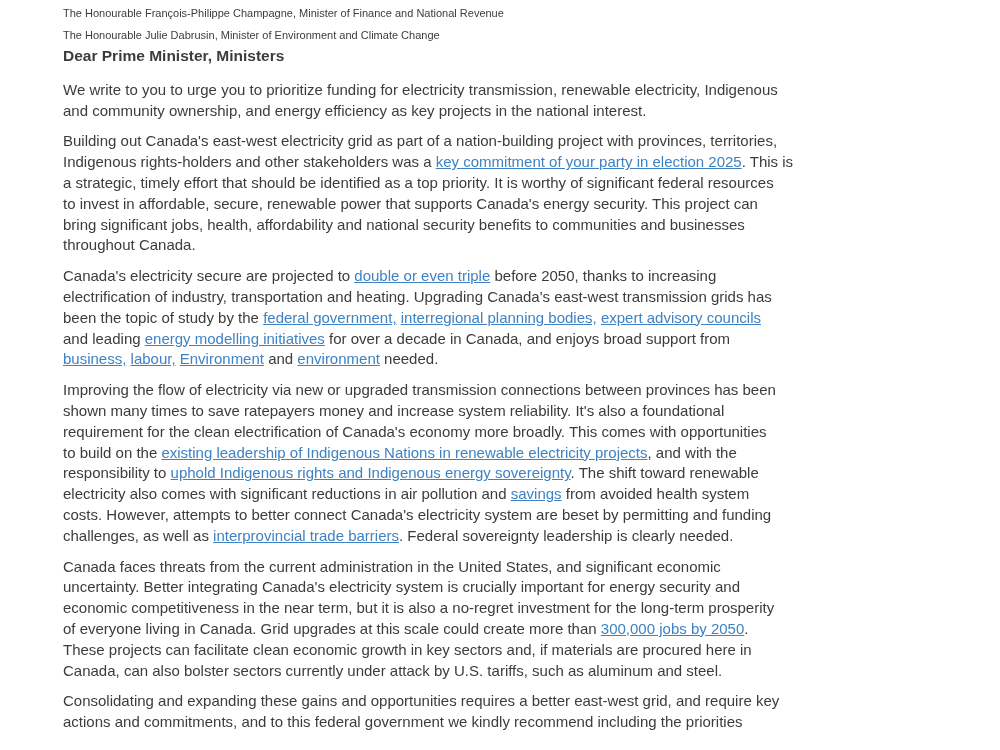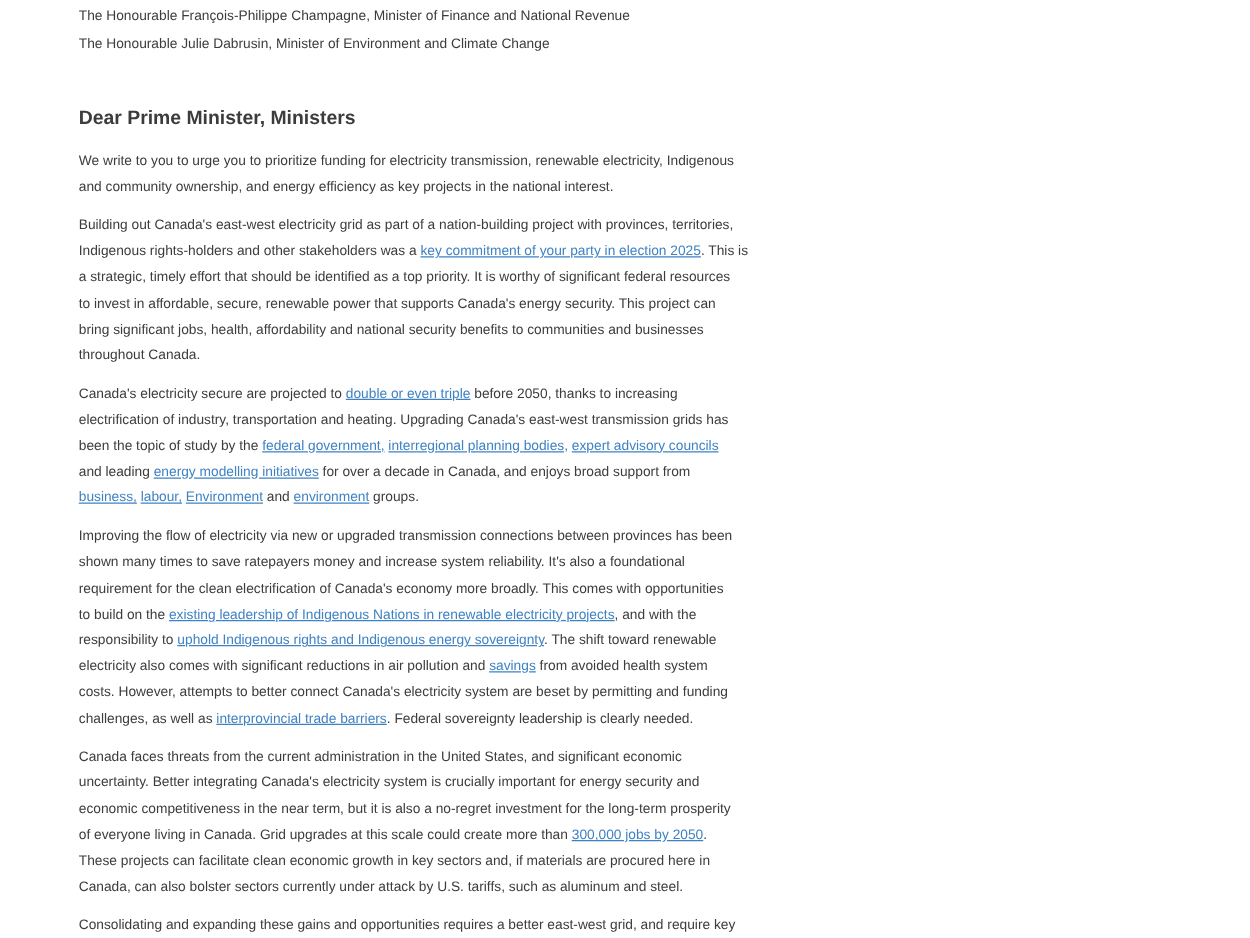--- a/index.html
+++ b/index.html
@@ -19,28 +19,27 @@
     width:1000px;height:750px;
     padding:2px 58px 0 63px;
     overflow:hidden;
   }
   .recipients .recipient-line{
     font-size:11px;
     line-height:22px;
     white-space:pre-wrap;
   }
   .salutation{
-    margin-top:39px;
     font-size:15.5px;
     font-weight:bold;
     line-height:20.8px;
   }
   .paragraphs .para{
     margin:10px 0 0 0;
-    font-size:11px;
+    font-size:15px;
     line-height:20.8px;
     white-space:pre-wrap;
   }
   .paragraphs .para:first-child{
     margin-top:13px;
   }
   .doc-link{
     color:var(--link-color);
     text-decoration:underline;
     text-decoration-color:var(--link-color);
@@ -64,21 +63,21 @@
       <p class="para"><span>Building out Canada's east-west electricity grid as part of a nation-building project with provinces, territories,
 Indigenous rights-holders and other stakeholders was a </span><a class="doc-link">key commitment of your party in election 2025</a><span>. This is
 a strategic, timely effort that should be identified as a top priority. It is worthy of significant federal resources
 to invest in affordable, secure, renewable power that supports Canada's energy security. This project can
 bring significant jobs, health, affordability and national security benefits to communities and businesses
 throughout Canada.</span></p>
       <p class="para"><span>Canada's electricity secure are projected to </span><a class="doc-link">double or even triple</a><span> before 2050, thanks to increasing
 electrification of industry, transportation and heating. Upgrading Canada's east-west transmission grids has
 been the topic of study by the </span><a class="doc-link">federal government,</a><span> </span><a class="doc-link">interregional planning bodies,</a><span> </span><a class="doc-link">expert advisory councils</a><span>
 and leading </span><a class="doc-link">energy modelling initiatives</a><span> for over a decade in Canada, and enjoys broad support from
-</span><a class="doc-link">business,</a><span> </span><a class="doc-link">labour,</a><span> </span><a class="doc-link">Environment</a><span> and </span><a class="doc-link">environment</a><span> groups.</span></p>
+</span><a class="doc-link">business,</a><span> </span><a class="doc-link">labour,</a><span> </span><a class="doc-link">Environment</a><span> and </span><a class="doc-link">environment</a><span> needed.</span></p>
       <p class="para"><span>Improving the flow of electricity via new or upgraded transmission connections between provinces has been
 shown many times to save ratepayers money and increase system reliability. It's also a foundational
 requirement for the clean electrification of Canada's economy more broadly. This comes with opportunities
 to build on the </span><a class="doc-link">existing leadership of Indigenous Nations in renewable electricity projects</a><span>, and with the
 responsibility to </span><a class="doc-link">uphold Indigenous rights and Indigenous energy sovereignty</a><span>. The shift toward renewable
 electricity also comes with significant reductions in air pollution and </span><a class="doc-link">savings</a><span> from avoided health system
 costs. However, attempts to better connect Canada's electricity system are beset by permitting and funding
 challenges, as well as </span><a class="doc-link">interprovincial trade barriers</a><span>. Federal sovereignty leadership is clearly needed.</span></p>
       <p class="para"><span>Canada faces threats from the current administration in the United States, and significant economic
 uncertainty. Better integrating Canada's electricity system is crucially important for energy security and

